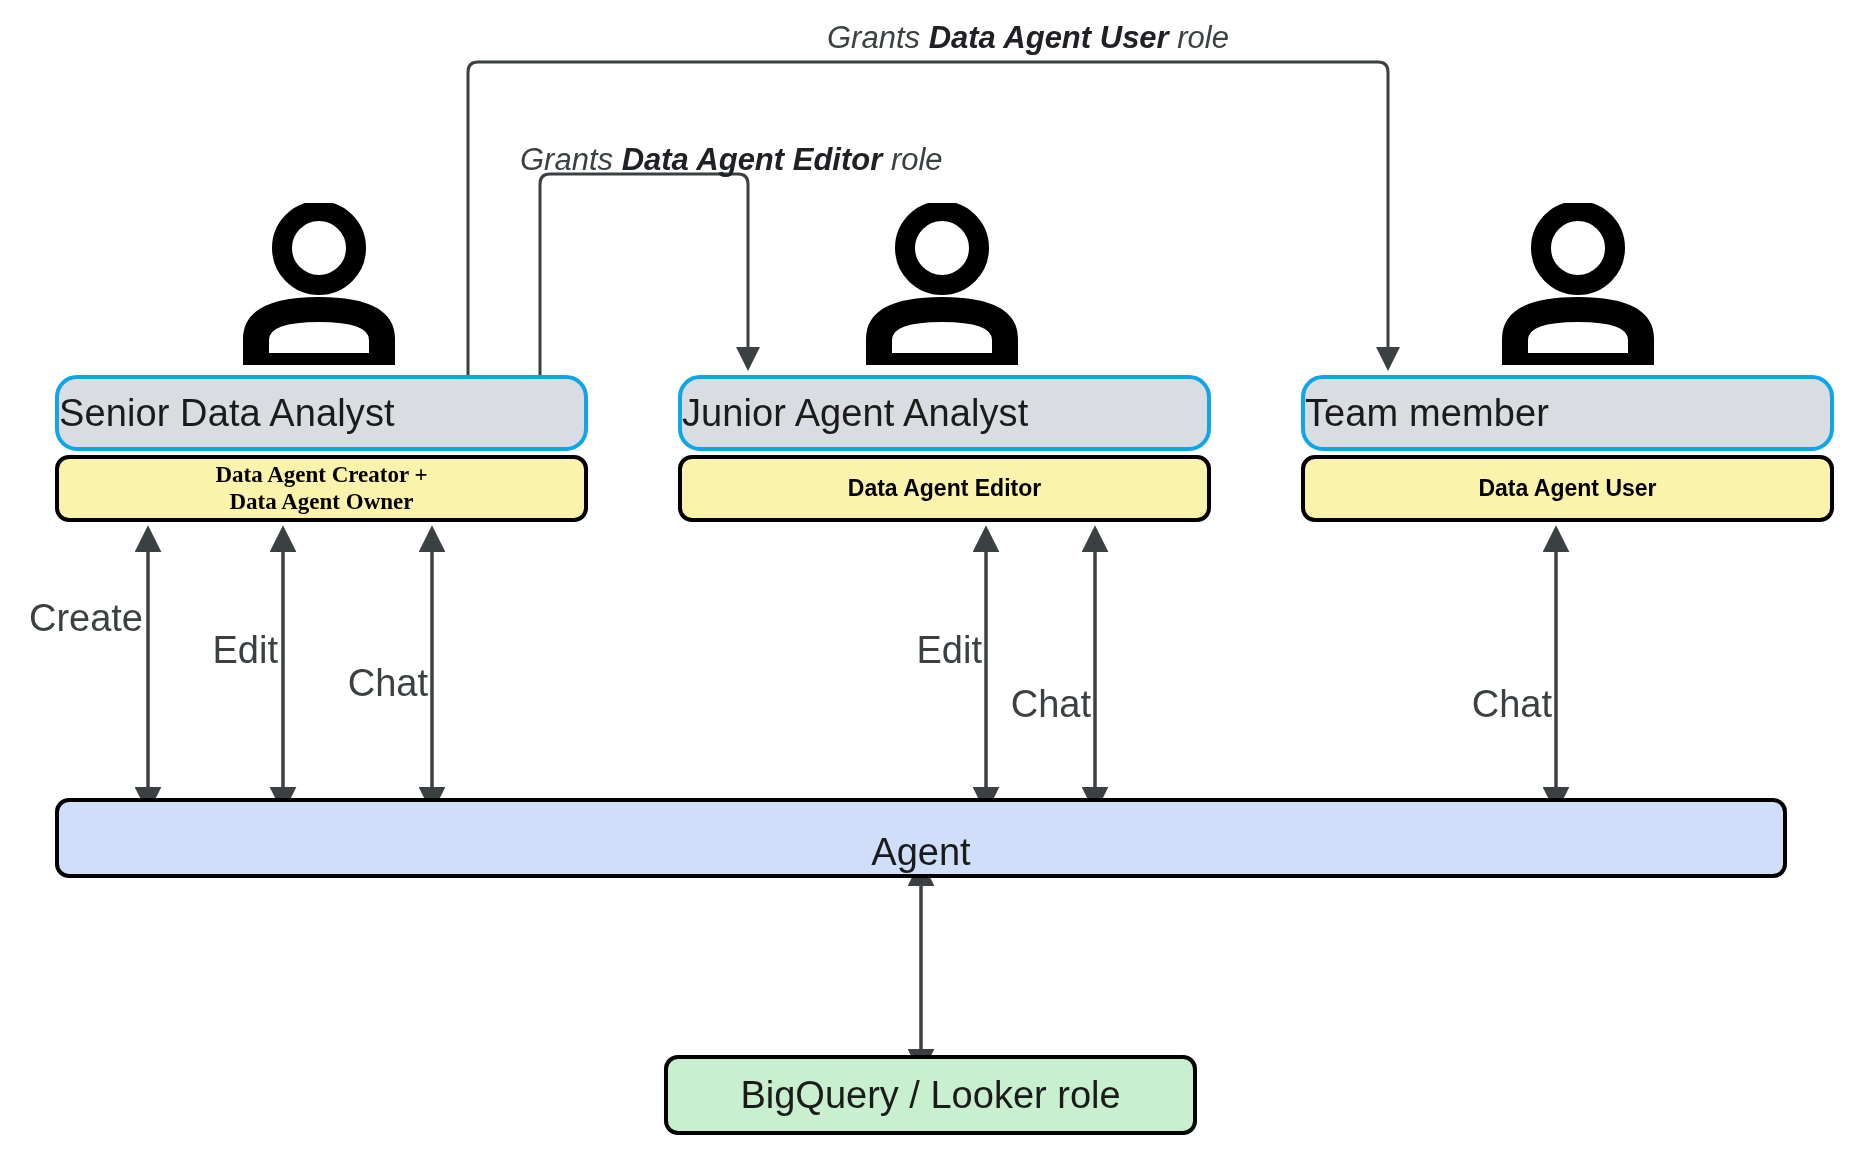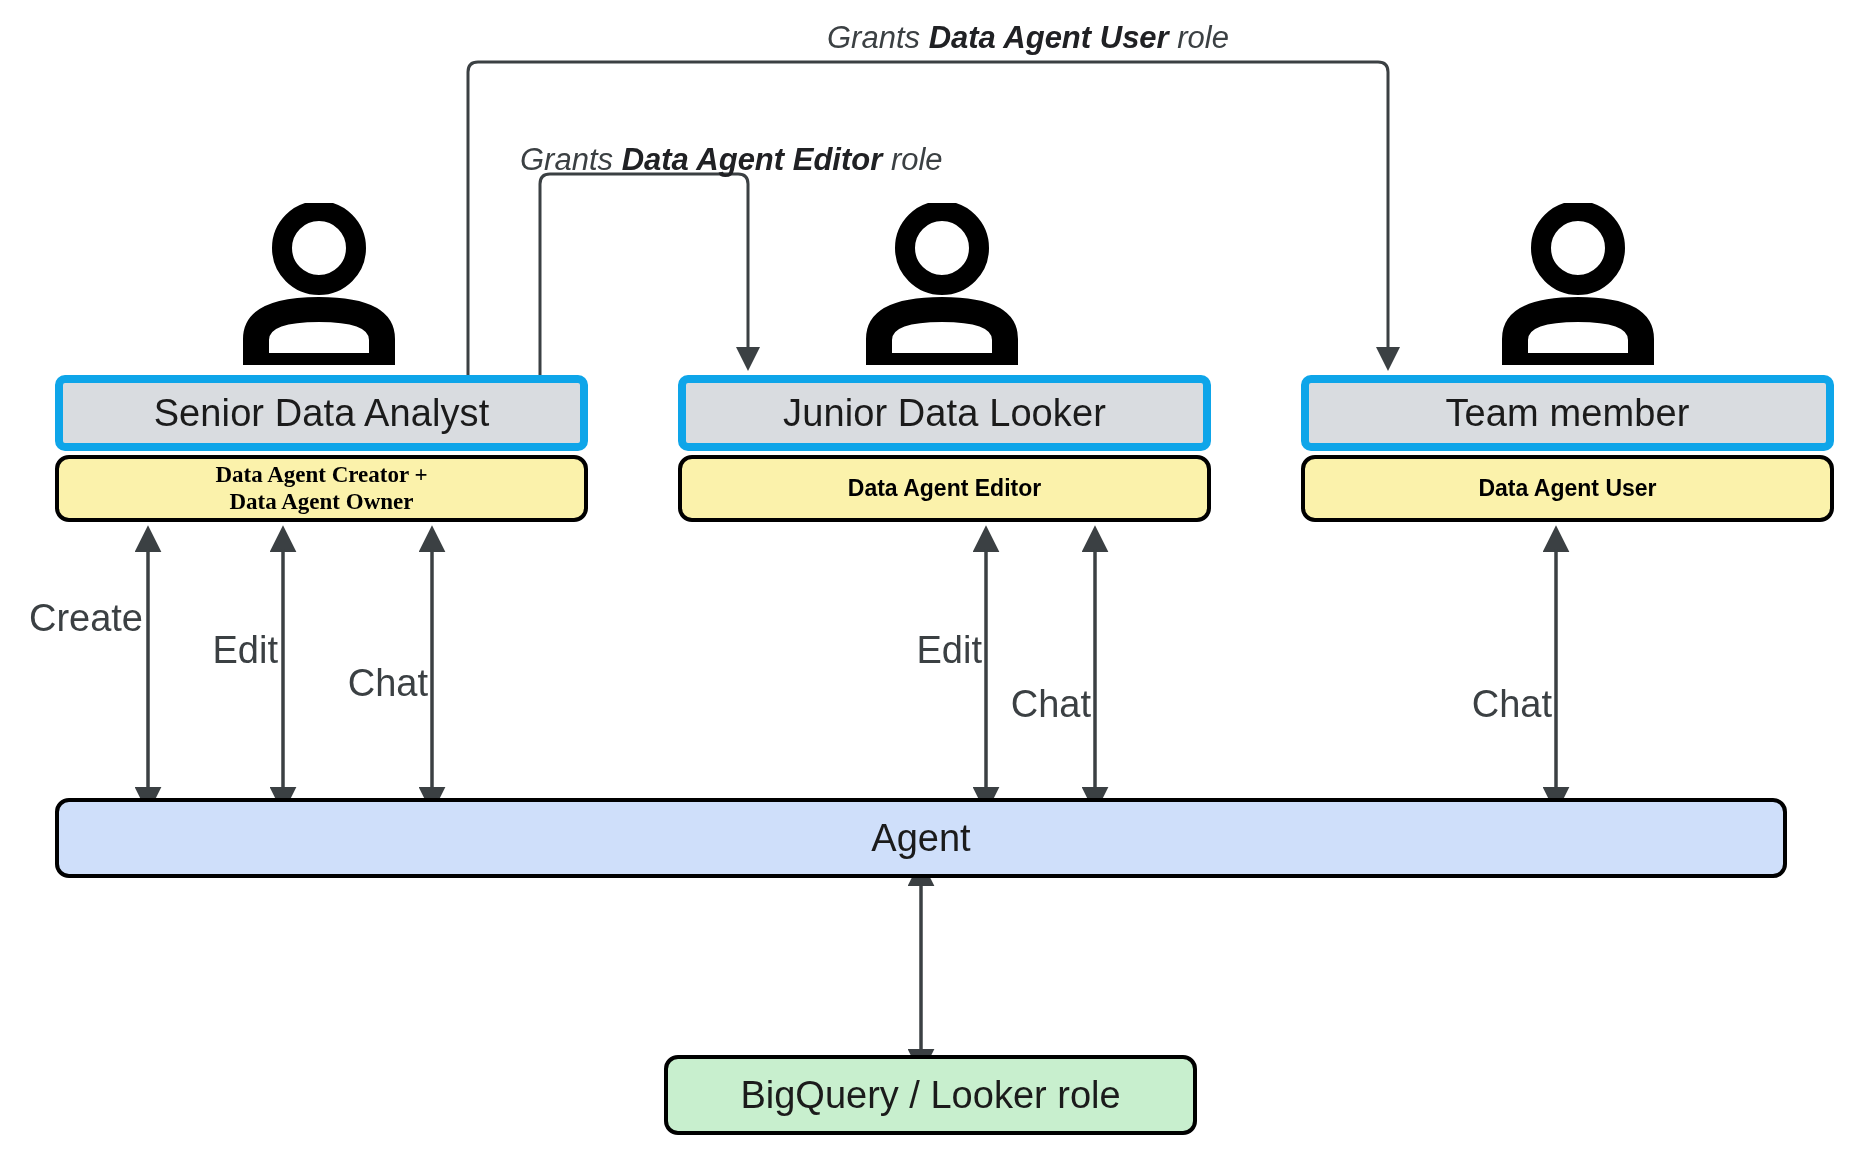--- a/index.html
+++ b/index.html
@@ -33,25 +33,24 @@
   
   .person-icon {
     position: absolute;
     width: 160px;
     height: 162px;
   }
   .title-box {
     position: absolute;
     box-sizing: border-box;
     background: #d9dce0;
-    border: 8px solid #0ea5e9;
-    border-radius: 10px;
+    border: 4px solid #0ea5e9;
+    border-radius: 22px;
     display: flex;
     align-items: center;
-    justify-content: center;
     font-size: 38px;
     font-weight: 400;
     color: #1b1b1b;
     letter-spacing: 0.1px;
     white-space: nowrap;
   }
   .badge-box {
     position: absolute;
     box-sizing: border-box;
     background: #fbf2ab;
@@ -68,21 +67,21 @@
   }
 
   
   .agent-box {
     position: absolute;
     box-sizing: border-box;
     background: #cfdffa;
     border: 4px solid #000000;
     border-radius: 14px;
     display: flex;
-    align-items: center;
+    align-items: flex-end;
     justify-content: center;
     font-size: 38px;
     color: #1b1b1b;
   }
   .data-box {
     position: absolute;
     box-sizing: border-box;
     background: #c8efce;
     border: 4px solid #000000;
     border-radius: 14px;
@@ -186,21 +185,21 @@
     <span>Senior Data Analyst</span>
   </div>
   <div class="badge-box" style="left:55px; top:455px; width:533px; height:67px;font-family:Liberation Serif, serif;">
     <span>
       <span>Data Agent Creator +</span><br>
       <span>Data Agent Owner</span>
     </span>
   </div>
 
   <div class="title-box" style="left:678px; top:375px; width:533px; height:76px;">
-    <span>Junior Data Looker</span>
+    <span>Junior Agent Analyst</span>
   </div>
   <div class="badge-box" style="left:678px; top:455px; width:533px; height:67px;">
     <span>Data Agent Editor</span>
   </div>
 
   <div class="title-box" style="left:1301px; top:375px; width:533px; height:76px;">
     <span>Team member</span>
   </div>
   <div class="badge-box" style="left:1301px; top:455px; width:533px; height:67px;">
     <span>Data Agent User</span>

